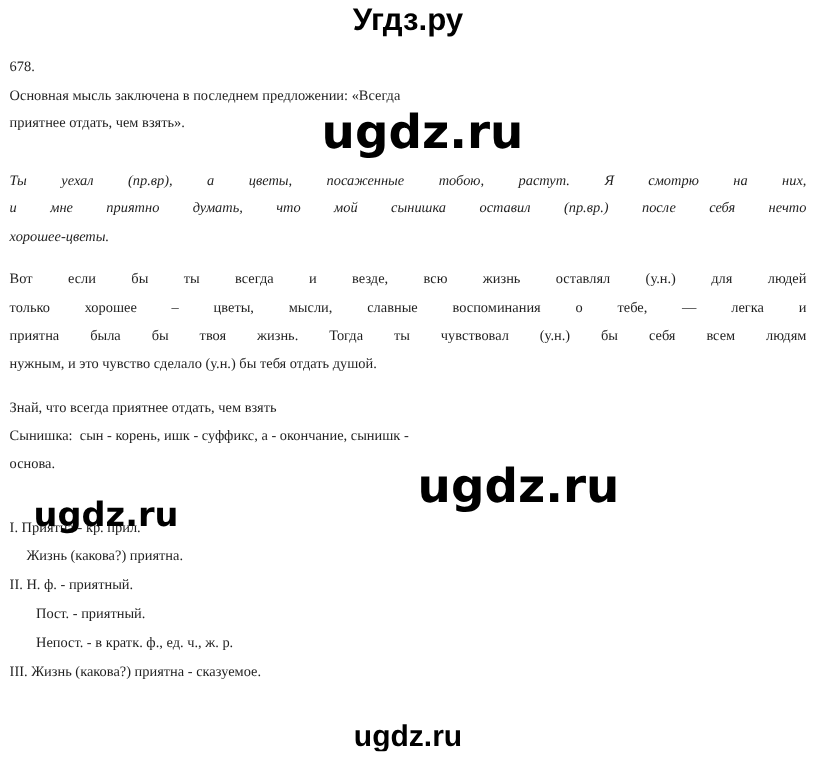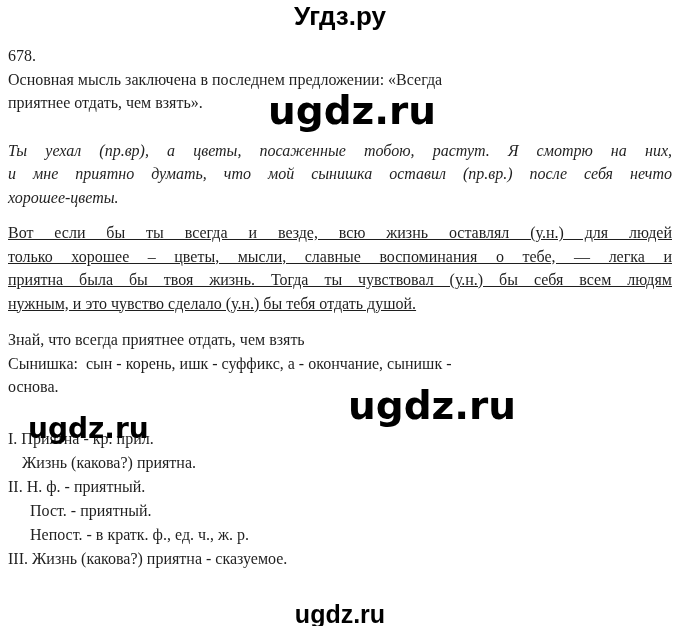--- a/index.html
+++ b/index.html
@@ -13,32 +13,32 @@
   }
   .site-header {
     padding-top:2px;
     line-height:28px;
     text-align:center;
     font-family:"Liberation Sans","DejaVu Sans",sans-serif;
     font-weight:700;
     font-size:26px;
     color:#000;
   }
-  .content { padding:0 8px; font-size:16px; }
+  .content { padding:0 8px; font-size:12px; }
   .ex-num { margin-top:14px; line-height:23.5px; white-space:nowrap; }
   .para { line-height:23.5px; }
   .para .line { white-space:nowrap; }
   .para .line.just {
     white-space:normal;
     text-align:justify;
     text-align-last:justify;
     -moz-text-align-last:justify;
   }
   .gap-p2 { margin-top:24px;font-style:italic; }
-  .gap-p3 { margin-top:12px;text-decoration:underline; }
+  .gap-p3 { margin-top:12px; }
   .gap-concl { margin-top:13px; }
   .gap-word { }
   .morph { margin-top:28px; line-height:24px; }
   .morph .line { white-space:nowrap; }
   .ind-1 { padding-left:14px; }
   .ind-2 { padding-left:22px; }
   .wm {
     position:absolute;
     font-family:"DejaVu Sans","Liberation Sans",sans-serif;
     font-weight:700;

